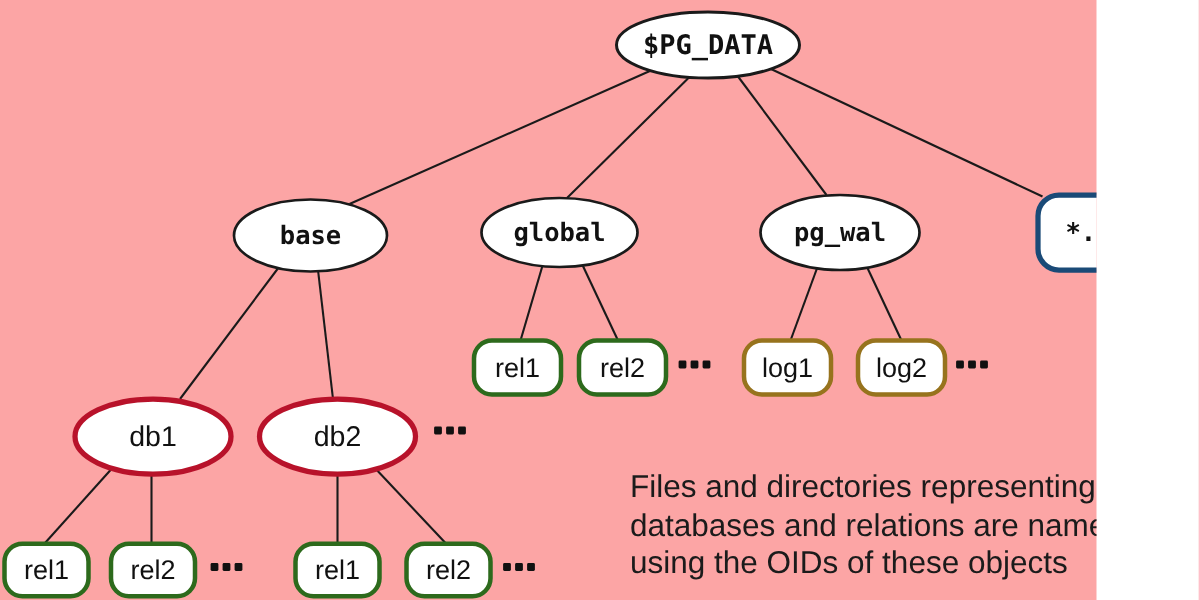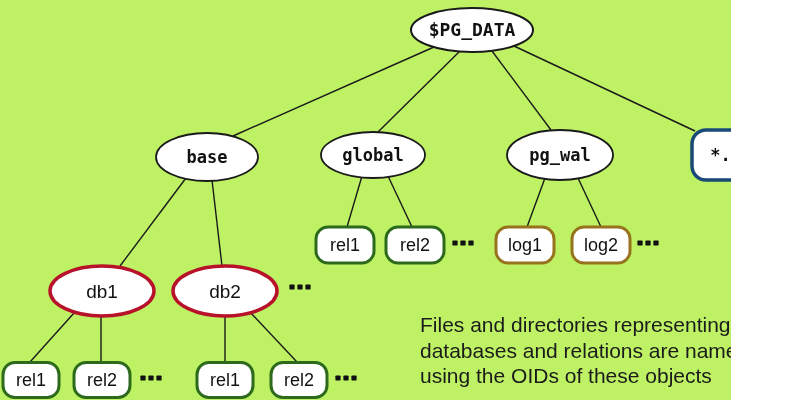--- a/index.html
+++ b/index.html
@@ -1,16 +1,16 @@
 <!DOCTYPE html>
 <html><head>
 <meta charset="utf-8">
 <style>
   html,body{margin:0;padding:0;background:#ffffff;}
-  .stage{position:relative;width:731px;height:400px;background:#bef264;overflow:hidden;
+  .stage{position:relative;width:731px;height:400px;background:#fca5a5;overflow:hidden;
          font-family:"Liberation Sans",sans-serif;}
   svg{position:absolute;left:0;top:0;}
   .lbl-mono{font-family:"DejaVu Sans Mono","Liberation Mono",monospace;font-weight:bold;fill:#111111;}
   .lbl-sans{font-family:"Liberation Sans",sans-serif;font-weight:400;fill:#111111;}
   .caption{position:absolute;left:420px;top:312px;width:379px;
            text-align:left;font-size:21px;line-height:25.5px;color:#1b1b1b;
            white-space:pre-line;font-family:"Liberation Sans",sans-serif;}
 </style>
 </head>
 <body>

